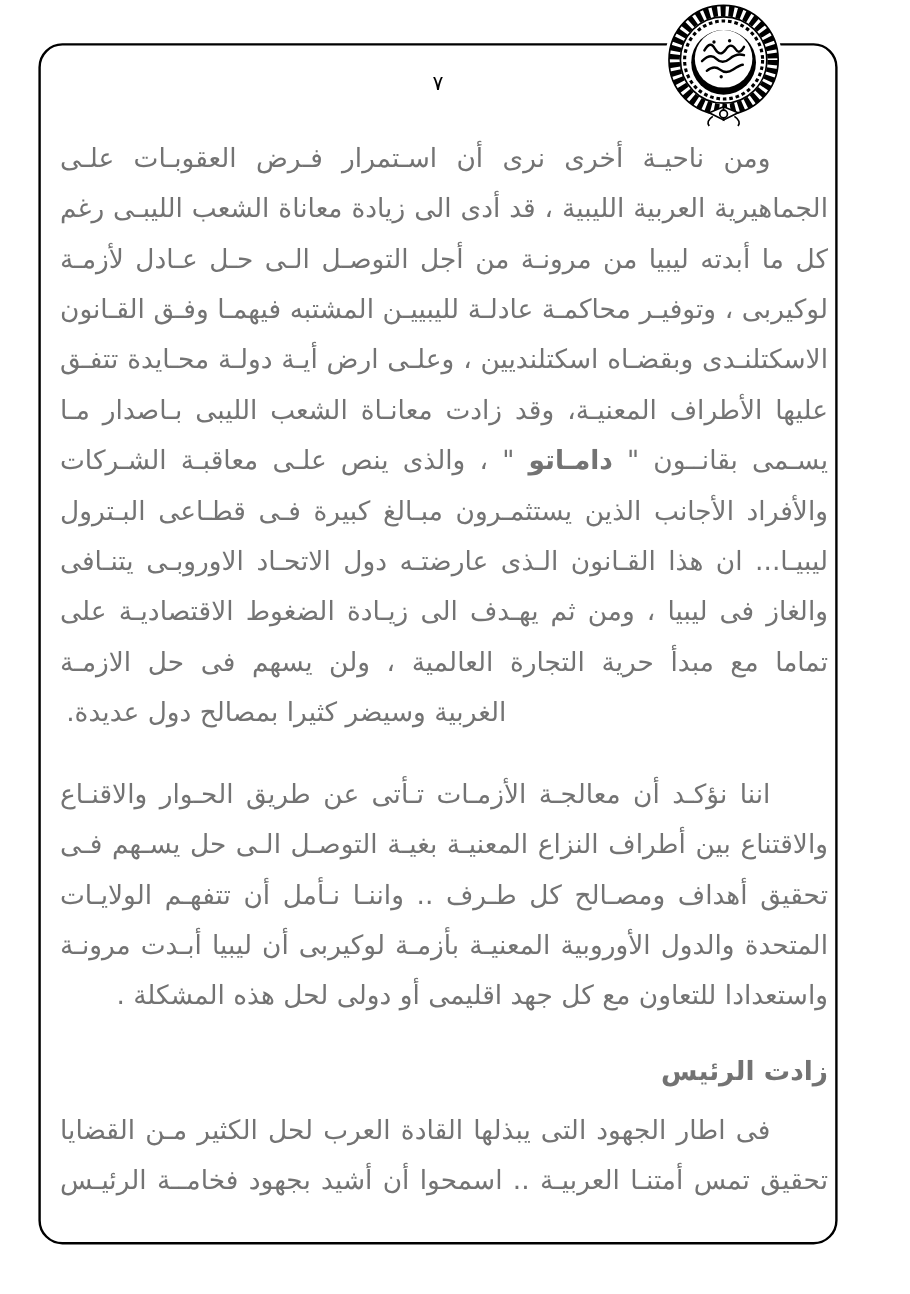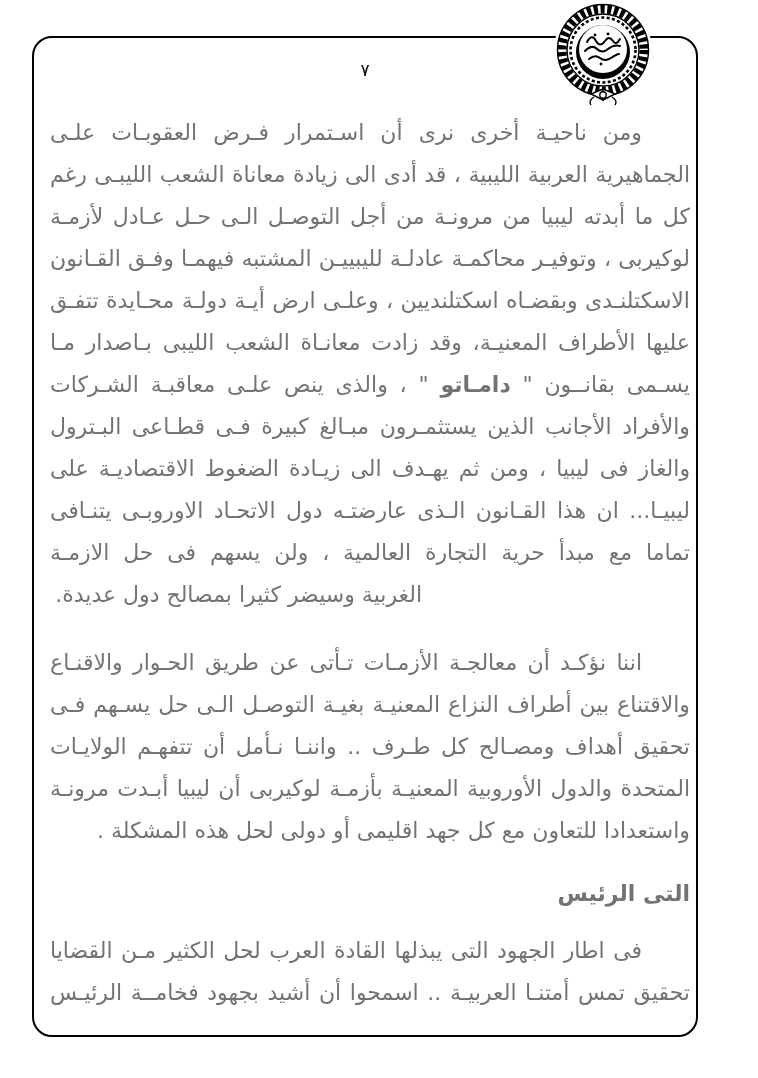--- a/index.html
+++ b/index.html
@@ -29,21 +29,21 @@
   .line.first{padding-right:48px;}
   .line.end{text-align:left;text-align-last:right;}
   .line.shifted-left{
     text-align:center;text-align-last:right;padding-right:268px;
   }
   .para2{margin-top:26px;}
   .section-heading{
     margin-top:26px;height:32px;line-height:32px;font-weight:bold;
     text-align:right;font-size:22px;
   }
-  .para3{margin-top:20px;}
+  .para3{margin-top:12px;}
   .bold{font-weight:bold;}
 </style>
 </head>
 <body>
 
 <div class="page-border"></div>
 
 <div class="emblem-wrap">
   <svg width="104" height="108" viewBox="0 0 104 108">
     <circle cx="52" cy="50" r="49" fill="#ffffff"></circle>
@@ -79,34 +79,34 @@
 
   <div>
     <div class="line first">ومن ناحيـة أخرى نرى أن اسـتمرار فـرض العقوبـات علـى</div>
     <div class="line">الجماهيرية العربية الليبية ، قد أدى الى زيادة معاناة الشعب الليبـى رغم</div>
     <div class="line">كل ما أبدته ليبيا من مرونـة من أجل التوصـل الـى حـل عـادل لأزمـة</div>
     <div class="line">لوكيربى ، وتوفيـر محاكمـة عادلـة لليبييـن المشتبه فيهمـا وفـق القـانون</div>
     <div class="line">الاسكتلنـدى وبقضـاه اسكتلنديين ، وعلـى ارض أيـة دولـة محـايدة تتفـق</div>
     <div class="line">عليها الأطراف المعنيـة، وقد زادت معانـاة الشعب الليبى بـاصدار مـا</div>
     <div class="line"><span>يسـمى بقانــون " </span><span class="bold">دامـاتو</span><span> " ، والذى ينص علـى معاقبـة الشـركات</span></div>
     <div class="line">والأفراد الأجانب الذين يستثمـرون مبـالغ كبيرة فـى قطـاعى البـترول</div>
+    <div class="line">ليبيـا... ان هذا القـانون الـذى عارضتـه دول الاتحـاد الاوروبـى يتنـافى</div>
     <div class="line">والغاز فى ليبيا ، ومن ثم يهـدف الى زيـادة الضغوط الاقتصاديـة على</div>
-    <div class="line">ليبيـا... ان هذا القـانون الـذى عارضتـه دول الاتحـاد الاوروبـى يتنـافى</div>
     <div class="line">تماما مع مبدأ حرية التجارة العالمية ، ولن يسهم فى حل الازمـة المشكلة</div>
     <div class="line shifted-left">الغربية وسيضر كثيرا بمصالح دول عديدة.</div>
   </div>
 
   <div class="para2">
     <div class="line first">اننا نؤكـد أن معالجـة الأزمـات تـأتى عن طريق الحـوار والاقنـاع</div>
     <div class="line">والاقتناع بين أطراف النزاع المعنيـة بغيـة التوصـل الـى حل يسـهم فـى</div>
     <div class="line">تحقيق أهداف ومصـالح كل طـرف .. واننـا نـأمل أن تتفهـم الولايـات</div>
     <div class="line">المتحدة والدول الأوروبية المعنيـة بأزمـة لوكيربى أن ليبيا أبـدت مرونـة</div>
     <div class="line end">واستعدادا للتعاون مع كل جهد اقليمى أو دولى لحل هذه المشكلة .</div>
   </div>
 
-  <div class="section-heading">التى الرئيس</div>
+  <div class="section-heading">زادت الرئيس</div>
 
   <div class="para3">
     <div class="line first">فى اطار الجهود التى يبذلها القادة العرب لحل الكثير مـن القضايا</div>
     <div class="line">تحقيق تمس أمتنـا العربيـة .. اسمحوا أن أشيد بجهود فخامــة الرئيـس</div>
   </div>
 
 </div>
 
 </body></html>

